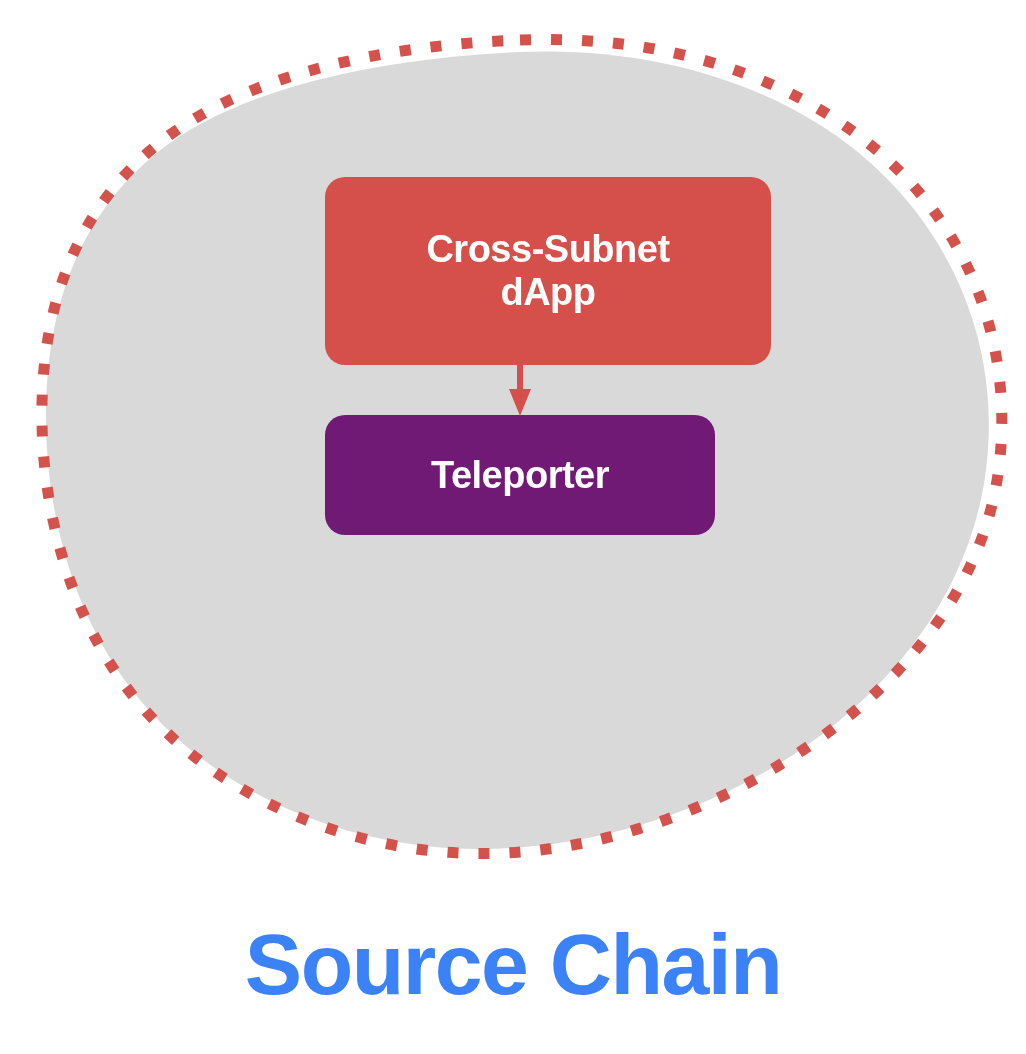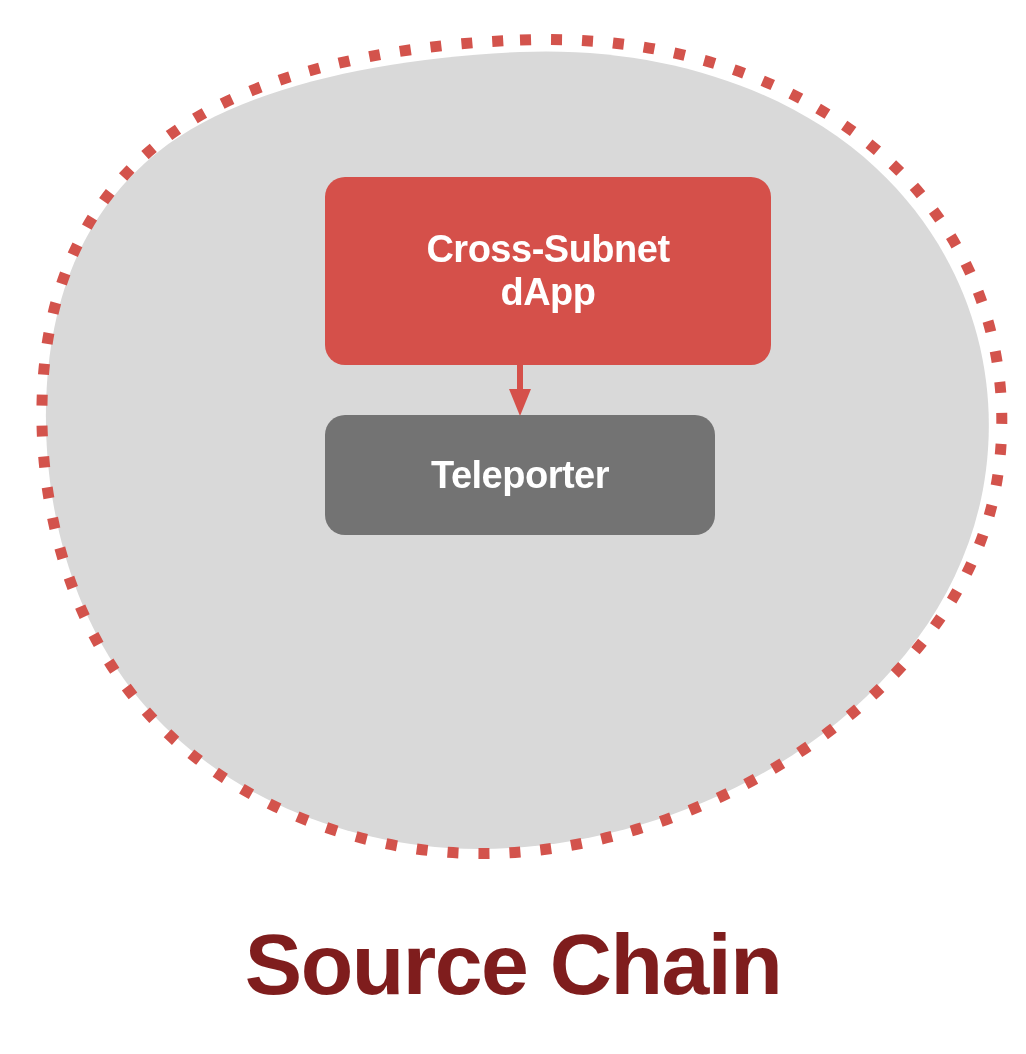--- a/index.html
+++ b/index.html
@@ -72,21 +72,21 @@
 
   
   #chain-caption {
     position: absolute;
     left: 0;
     top: 917px;
     width: 1026px;
     text-align: center;
     font-size: 86px;
     font-weight: bold;
-    color: #7f1d1d;
+    color: #3b82f6;
     letter-spacing: -1.5px;
     line-height: 1.1;
   }
 </style>
 </head>
 <body>
 
 <div id="canvas">
 
   <svg class="svg-layer" viewBox="0 0 1026 1054" xmlns="http://www.w3.org/2000/svg">
@@ -115,19 +115,19 @@
   <svg class="svg-layer" viewBox="0 0 1026 1054" xmlns="http://www.w3.org/2000/svg">
     <line x1="520" y1="365" x2="520" y2="390" stroke="#D5504A" stroke-width="6"></line>
     <polygon points="509,389 531,389 520,416" fill="#D5504A"></polygon>
   </svg>
 
   <div class="node" id="node-dapp" style="background:#D5504A;">
     <span class="node-label">Cross-Subnet
 dApp</span>
   </div>
 
-  <div class="node" id="node-teleporter" style="background:#737373;">
+  <div class="node" id="node-teleporter" style="background:#701a75;">
     <span class="node-label">Teleporter</span>
   </div>
 
   <div id="chain-caption">Source Chain</div>
 
 </div>
 
 </body></html>

